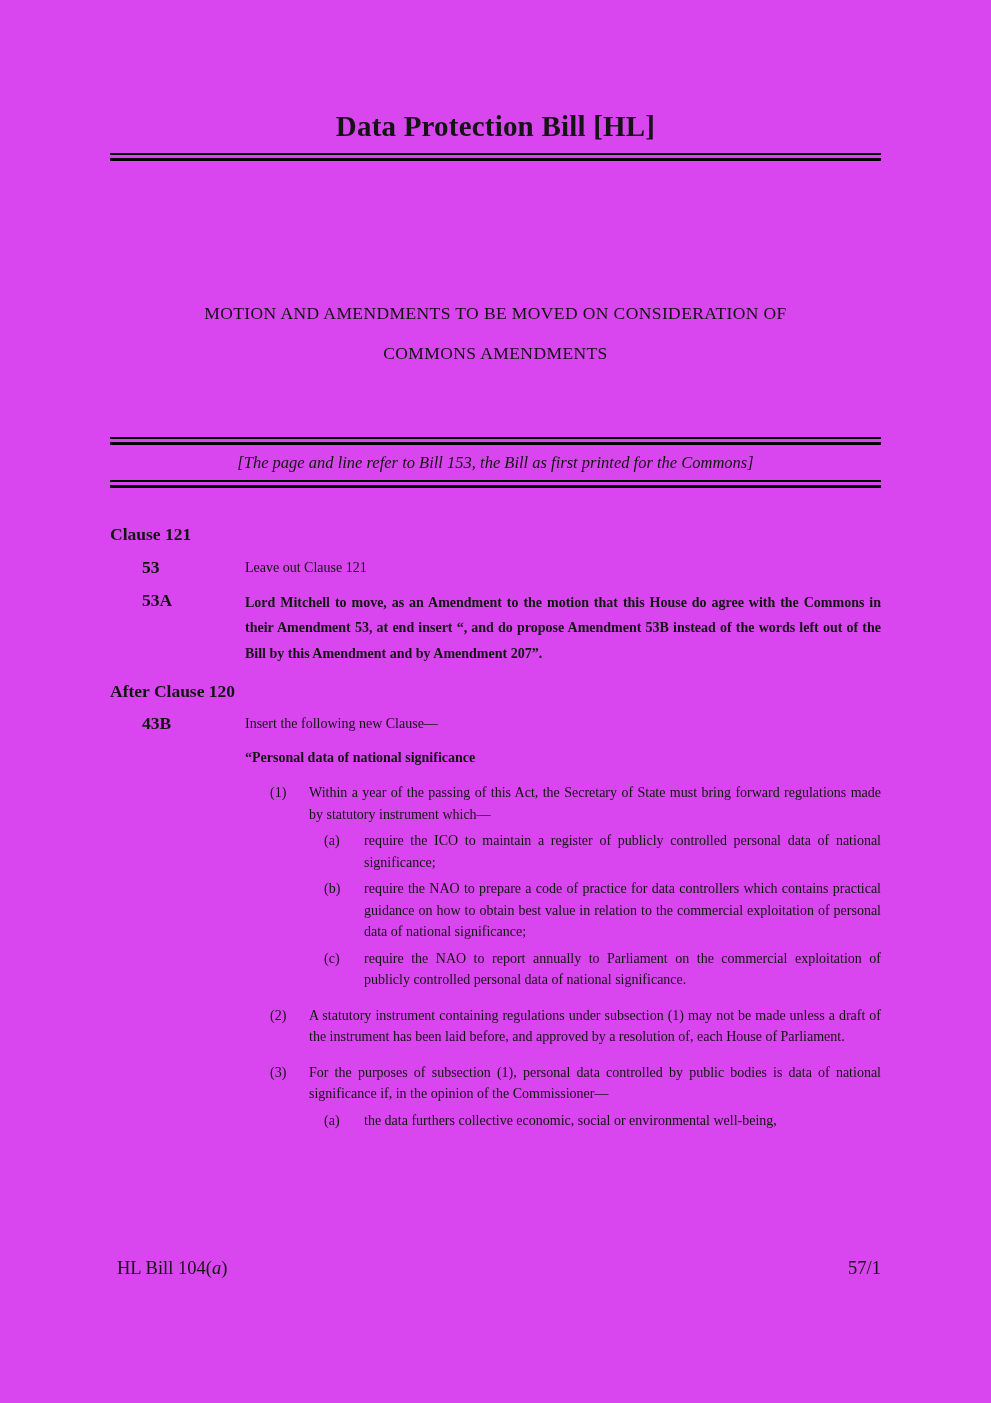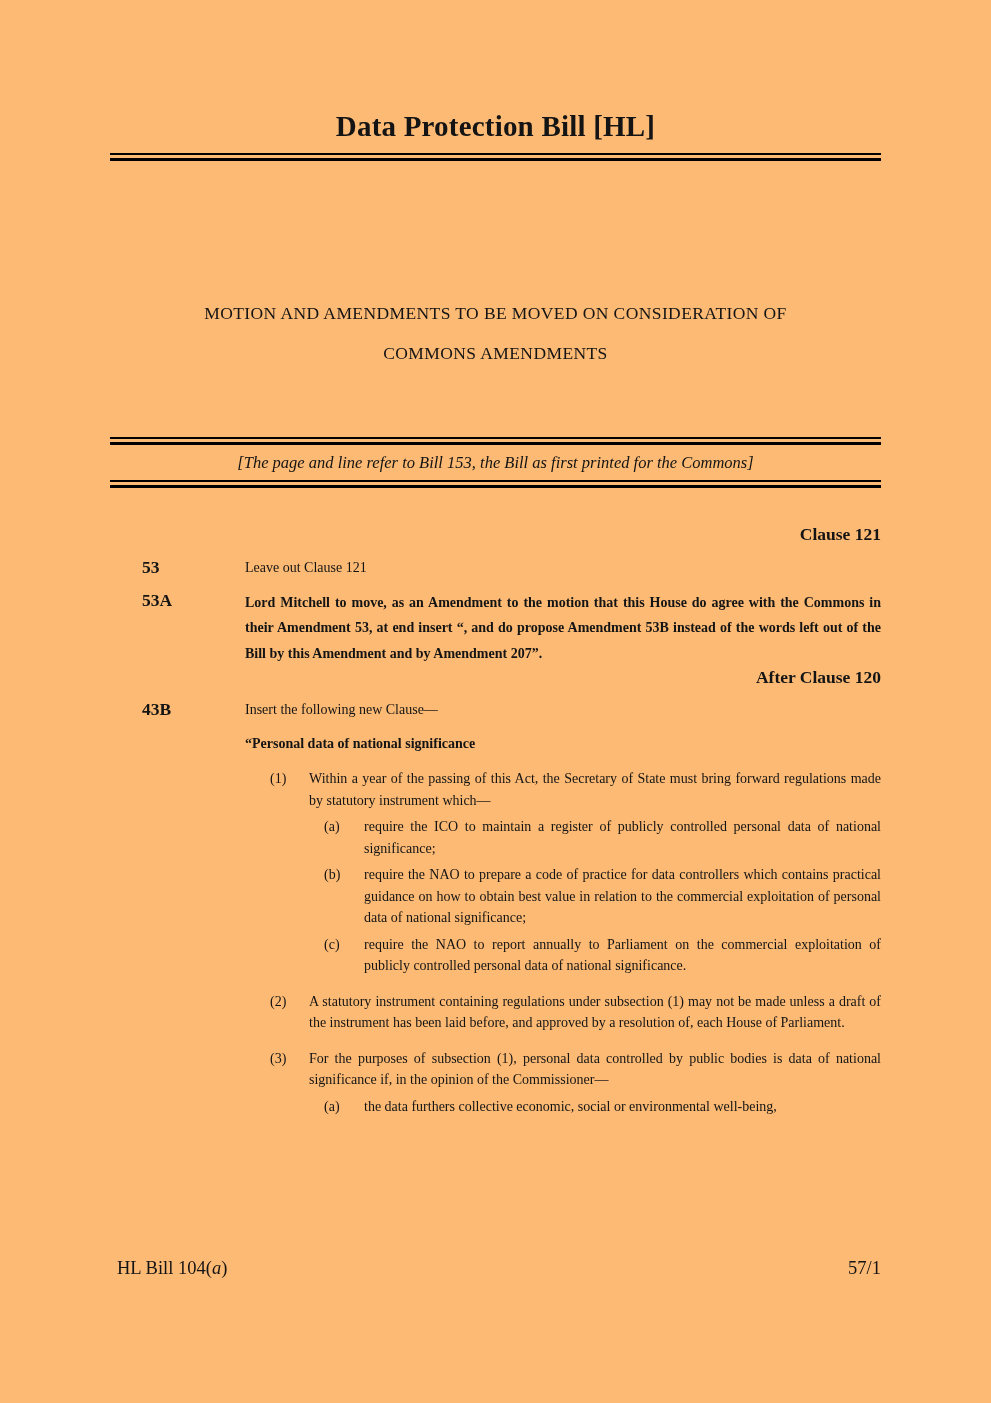--- a/index.html
+++ b/index.html
@@ -1,21 +1,21 @@
 <!DOCTYPE html>
 <html><head>
 <meta charset="utf-8">
 <style>
   html, body { margin: 0; padding: 0; background: #e8e8e8; }
   .page {
     position: relative;
     width: 991px;
     height: 1403px;
     margin: 0 auto;
-    background: #fdba74;
+    background: #d946ef;
     font-family: "Liberation Serif", "DejaVu Serif", serif;
     color: #141414;
     overflow: hidden;
   }
   .content { margin: 0 110px; width: 771px; }
 
   .title {
     margin: 0;
     padding-top: 108px;
     text-align: center;
@@ -40,27 +40,27 @@
   .note-box .double-rule { margin-top: 0; }
   .note-text {
     text-align: center;
     font-style: italic;
     font-size: 16.5px;
     line-height: 20px;
     padding: 8px 0 7px 0;
   }
 
   .cross-heading {
-    text-align: right;
+    text-align: left;
     font-weight: bold;
     font-size: 17.5px;
     line-height: 22px;
   }
   .ch-clause121 { margin-top: 35px; }
-  .ch-after120  { }
+  .ch-after120  { margin-top: 14px; }
 
   .amendment { display: flex; }
   .amend-num {
     width: 103px;
     flex: 0 0 103px;
     font-weight: bold;
     font-size: 17.5px;
     line-height: 21.5px;
     margin-left: 32px;
   }

